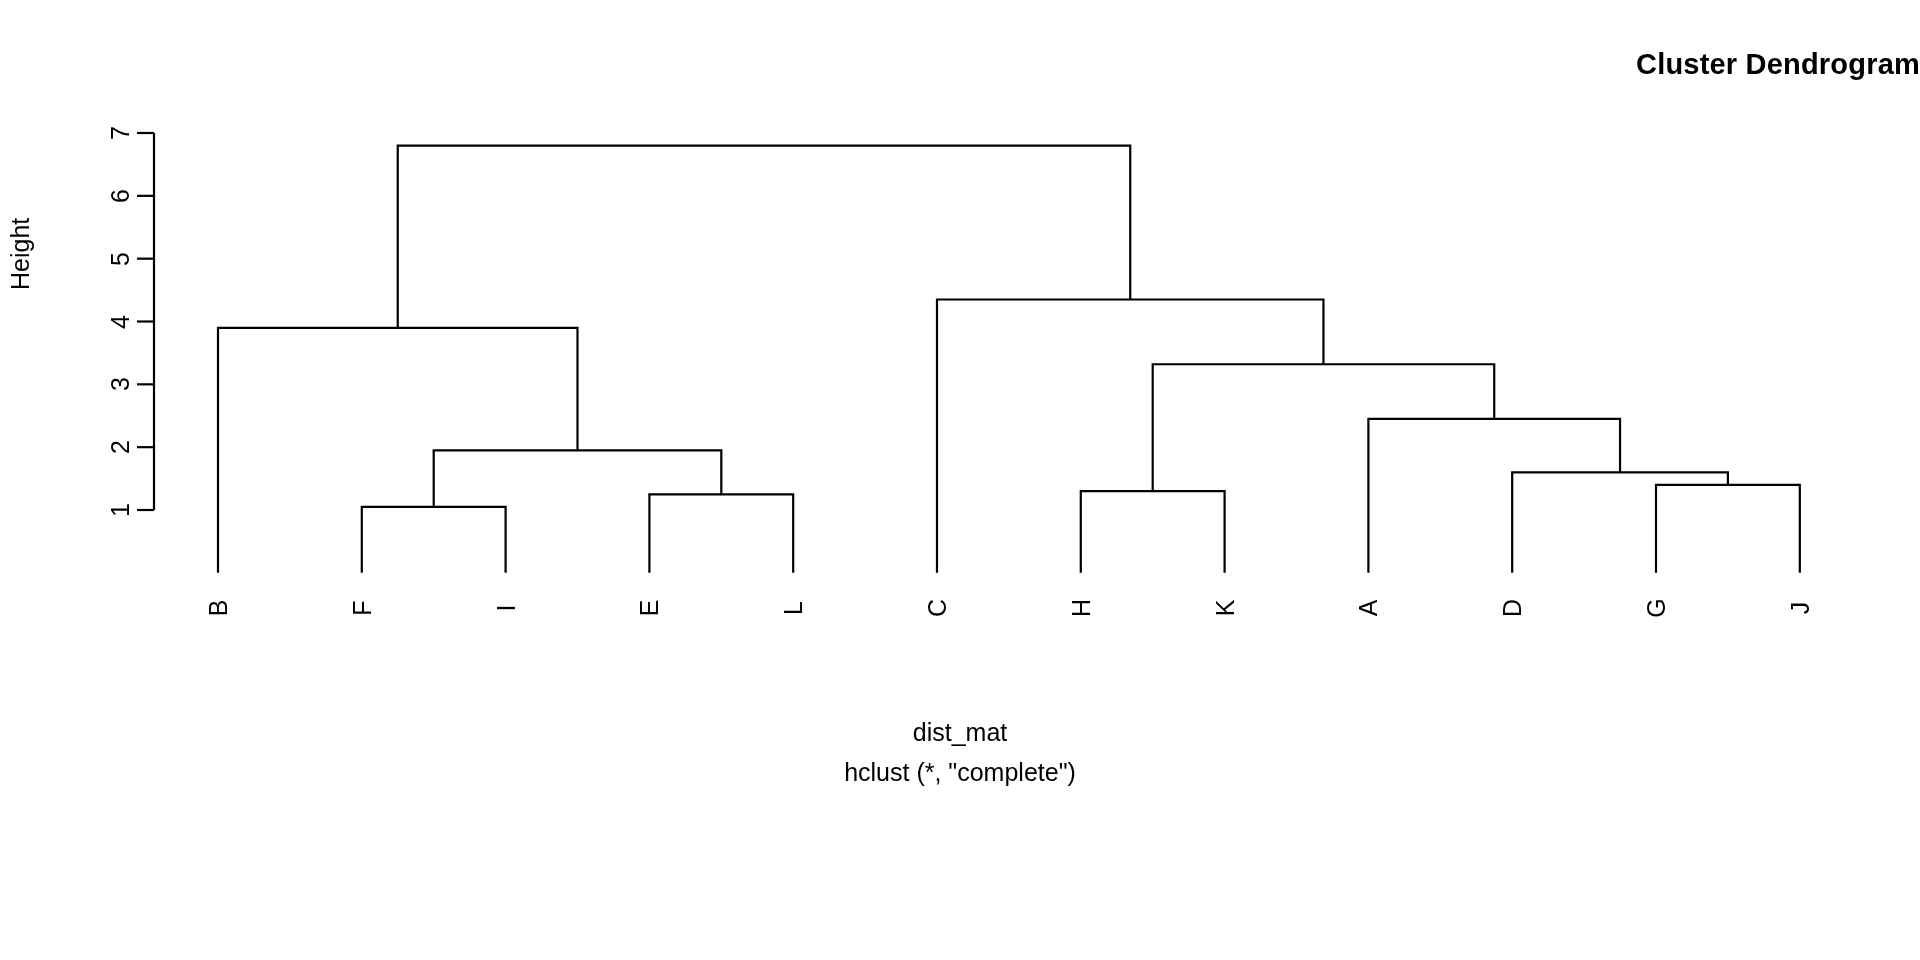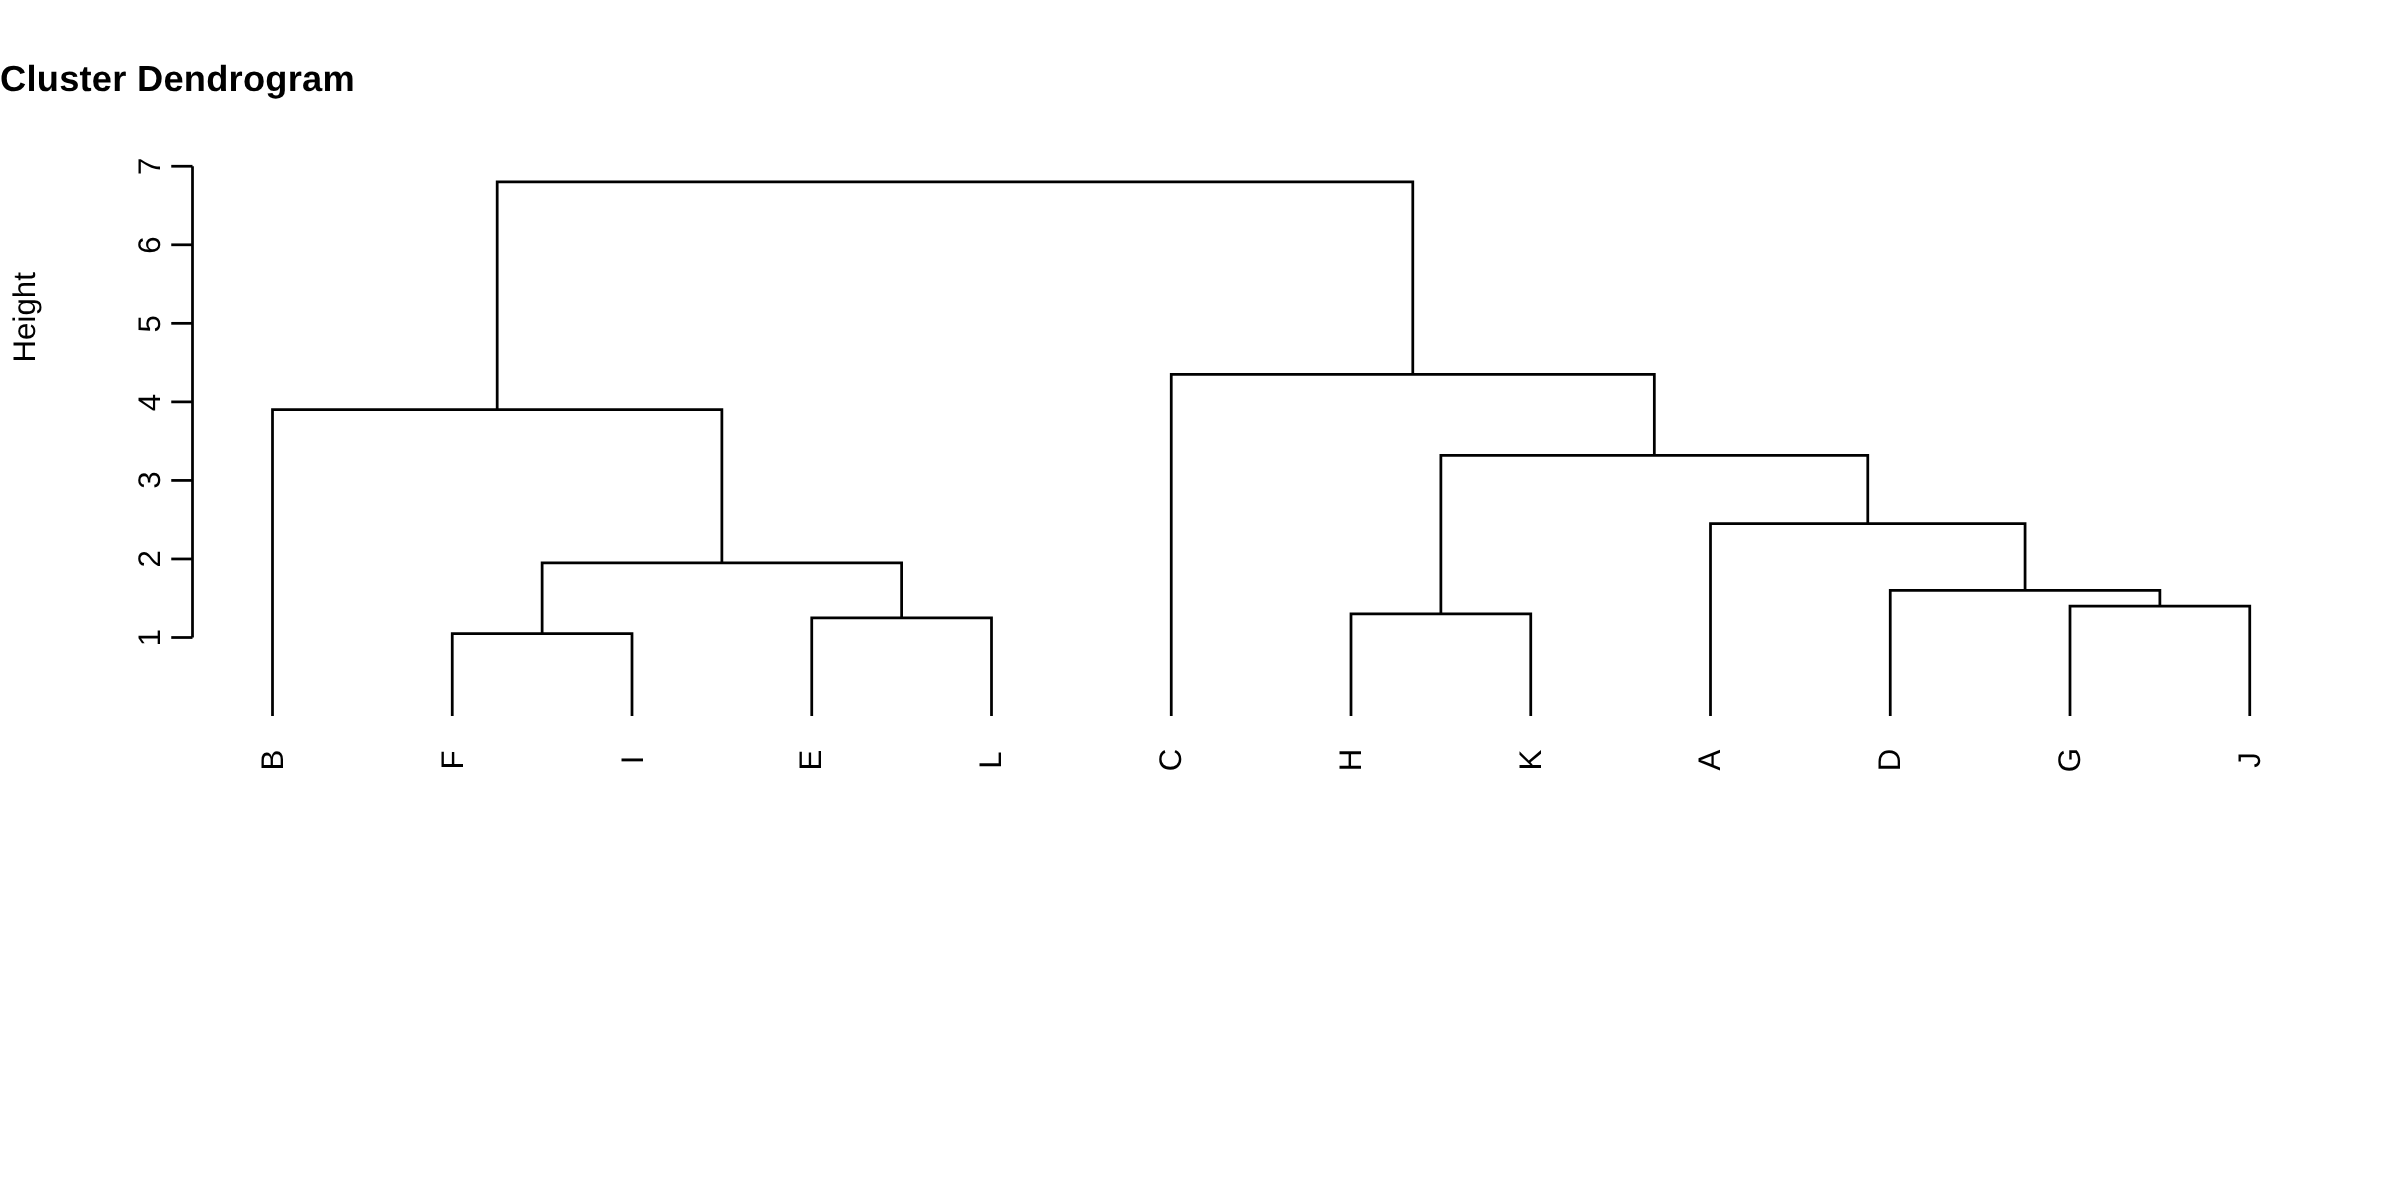--- a/index.html
+++ b/index.html
@@ -19,21 +19,21 @@
     position: relative;
     width: 1920px;
     height: 960px;
     background: #ffffff;
   }
   #plot-title {
     position: absolute;
     left: 0;
     top: 48px;
     width: 1920px;
-    text-align: left;
+    text-align: right;
     font-size: 29px;
     font-weight: bold;
     font-family: "Liberation Sans", sans-serif;
     letter-spacing: 0.2px;
   }
   #y-axis-title {
     position: absolute;
     left: 6px;
     top: 290px;
     font-size: 25px;
@@ -129,14 +129,18 @@
       <div class="leaf-label" style="left: 769.2px; top: 592.833px; width: 48px; height: 30px; line-height: 30px;">L</div>
       <div class="leaf-label" style="left: 913px; top: 592.833px; width: 48px; height: 30px; line-height: 30px;">C</div>
       <div class="leaf-label" style="left: 1056.8px; top: 592.833px; width: 48px; height: 30px; line-height: 30px;">H</div>
       <div class="leaf-label" style="left: 1200.6px; top: 592.833px; width: 48px; height: 30px; line-height: 30px;">K</div>
       <div class="leaf-label" style="left: 1344.4px; top: 592.833px; width: 48px; height: 30px; line-height: 30px;">A</div>
       <div class="leaf-label" style="left: 1488.2px; top: 592.833px; width: 48px; height: 30px; line-height: 30px;">D</div>
       <div class="leaf-label" style="left: 1632px; top: 592.833px; width: 48px; height: 30px; line-height: 30px;">G</div>
       <div class="leaf-label" style="left: 1775.8px; top: 592.833px; width: 48px; height: 30px; line-height: 30px;">J</div>
     </div>
 
+  <div id="xlab-block">
+    <span class="xlab-line">dist_mat</span>
+    <span class="xlab-line">hclust (*, "complete")</span>
+  </div>
 
 </div>
 
 </body></html>

